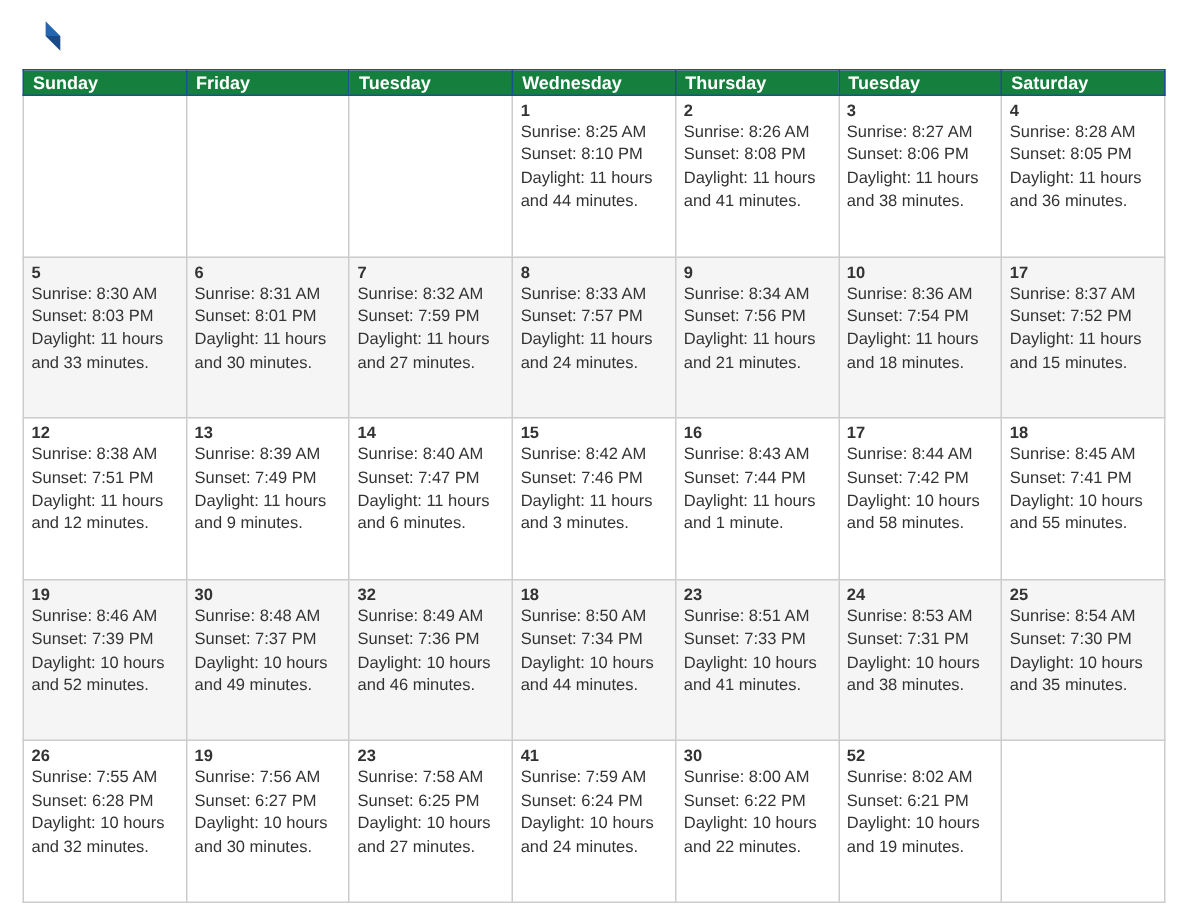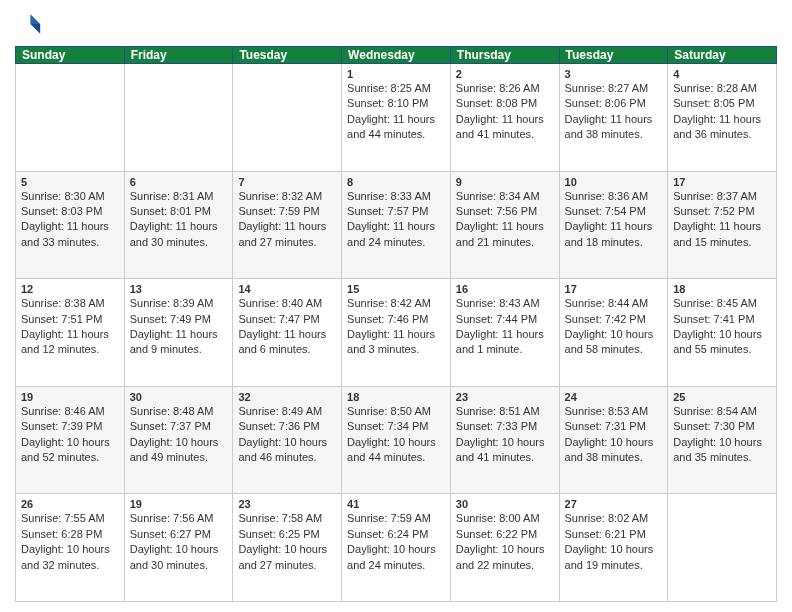--- a/index.html
+++ b/index.html
@@ -257,20 +257,20 @@
           </td>
           <td>
             <span class="day-number">41</span>
             <div class="day-info">Sunrise: 7:59 AM<br>Sunset: 6:24 PM<br>Daylight: 10 hours and 24 minutes.</div>
           </td>
           <td>
             <span class="day-number">30</span>
             <div class="day-info">Sunrise: 8:00 AM<br>Sunset: 6:22 PM<br>Daylight: 10 hours and 22 minutes.</div>
           </td>
           <td>
-            <span class="day-number">27</span>
+            <span class="day-number">52</span>
             <div class="day-info">Sunrise: 8:02 AM<br>Sunset: 6:21 PM<br>Daylight: 10 hours and 19 minutes.</div>
           </td>
           <td class="empty-cell"></td>
         </tr>
       </tbody>
   </table>
 </div>
 
 </body></html>

